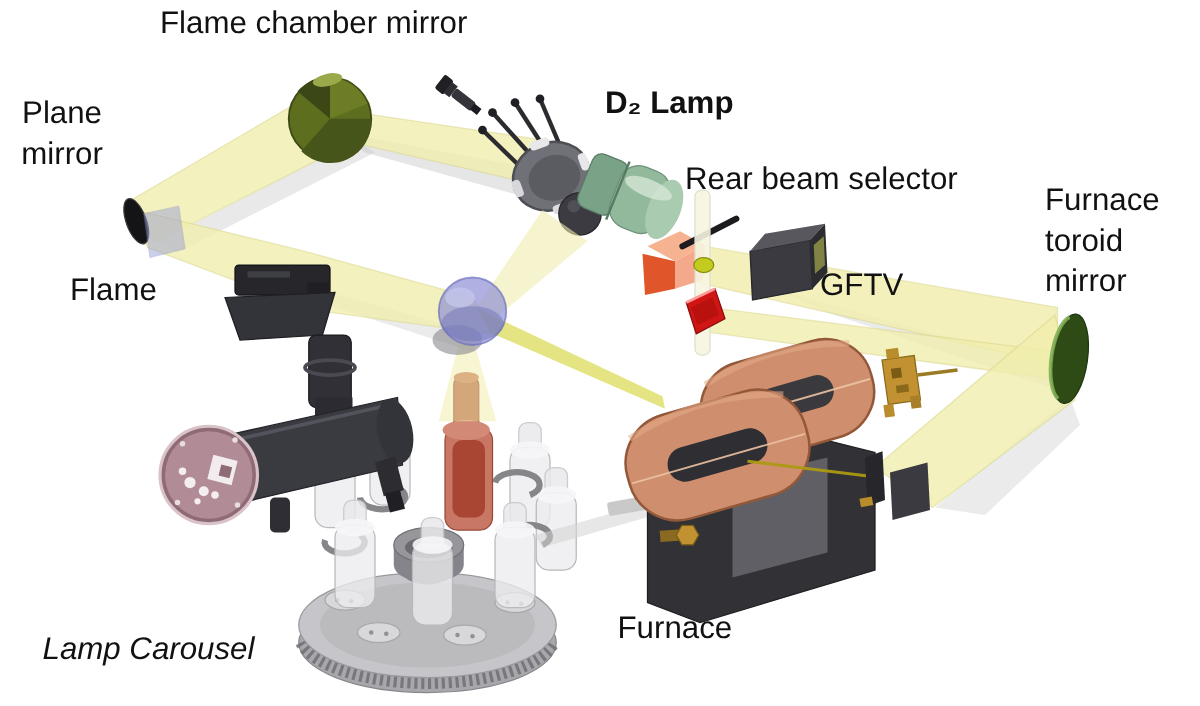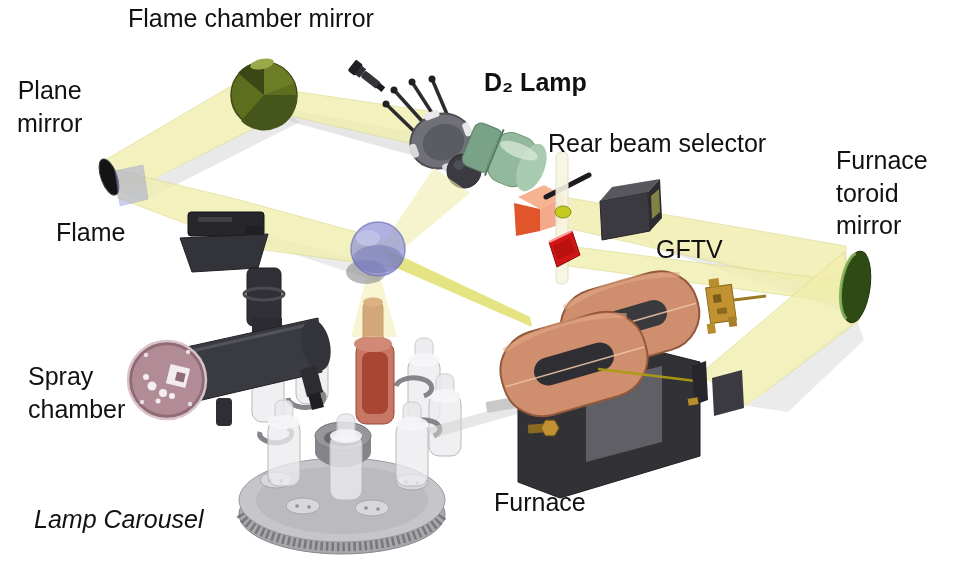--- a/index.html
+++ b/index.html
@@ -7,21 +7,21 @@
          font-family:"Liberation Sans", sans-serif;}
   .stage svg{position:absolute;left:0;top:0;}
   .lbl{position:absolute;font-size:25px;line-height:1.3;color:#111;
        white-space:pre-line;letter-spacing:0;}
   #lbl-flame-toroid-mirror{left:128px;top:2px;}
   #lbl-plane-mirror{left:17px;top:74px;text-align:center;}
   #lbl-d2-lamp{left:484px;top:66px;font-weight:bold;}
   #lbl-rear-beam-selector{left:548px;top:127px;}
   #lbl-furnace-toroid-mirror{left:836px;top:144px;}
   #lbl-flame{left:56px;top:216px;}
-  #lbl-gftv{left:656px;top:233px;}
+  #lbl-gftv{left:656px;top:212px;}
   #lbl-spray-chamber{left:28px;top:360px;}
   #lbl-furnace{left:494px;top:486px;}
   #lbl-lamp-carousel{left:34px;top:503px;font-style:italic;}
 </style>
 </head>
 <body>
 
 <div class="stage">
 <svg width="960" height="565" viewBox="0 0 960 565">
 
@@ -290,17 +290,15 @@
 <div class="lbl" id="lbl-flame-toroid-mirror">Flame chamber mirror</div>
 <div class="lbl" id="lbl-plane-mirror">Plane
 mirror</div>
 <div class="lbl" id="lbl-d2-lamp">D₂ Lamp</div>
 <div class="lbl" id="lbl-rear-beam-selector">Rear beam selector</div>
 <div class="lbl" id="lbl-furnace-toroid-mirror">Furnace
 toroid
 mirror</div>
 <div class="lbl" id="lbl-flame">Flame</div>
 <div class="lbl" id="lbl-gftv">GFTV</div>
-<div class="lbl" id="lbl-spray-chamber">Spray
-chamber</div>
 <div class="lbl" id="lbl-furnace">Furnace</div>
 <div class="lbl" id="lbl-lamp-carousel">Lamp Carousel</div>
 </div>
 
 </body></html>

